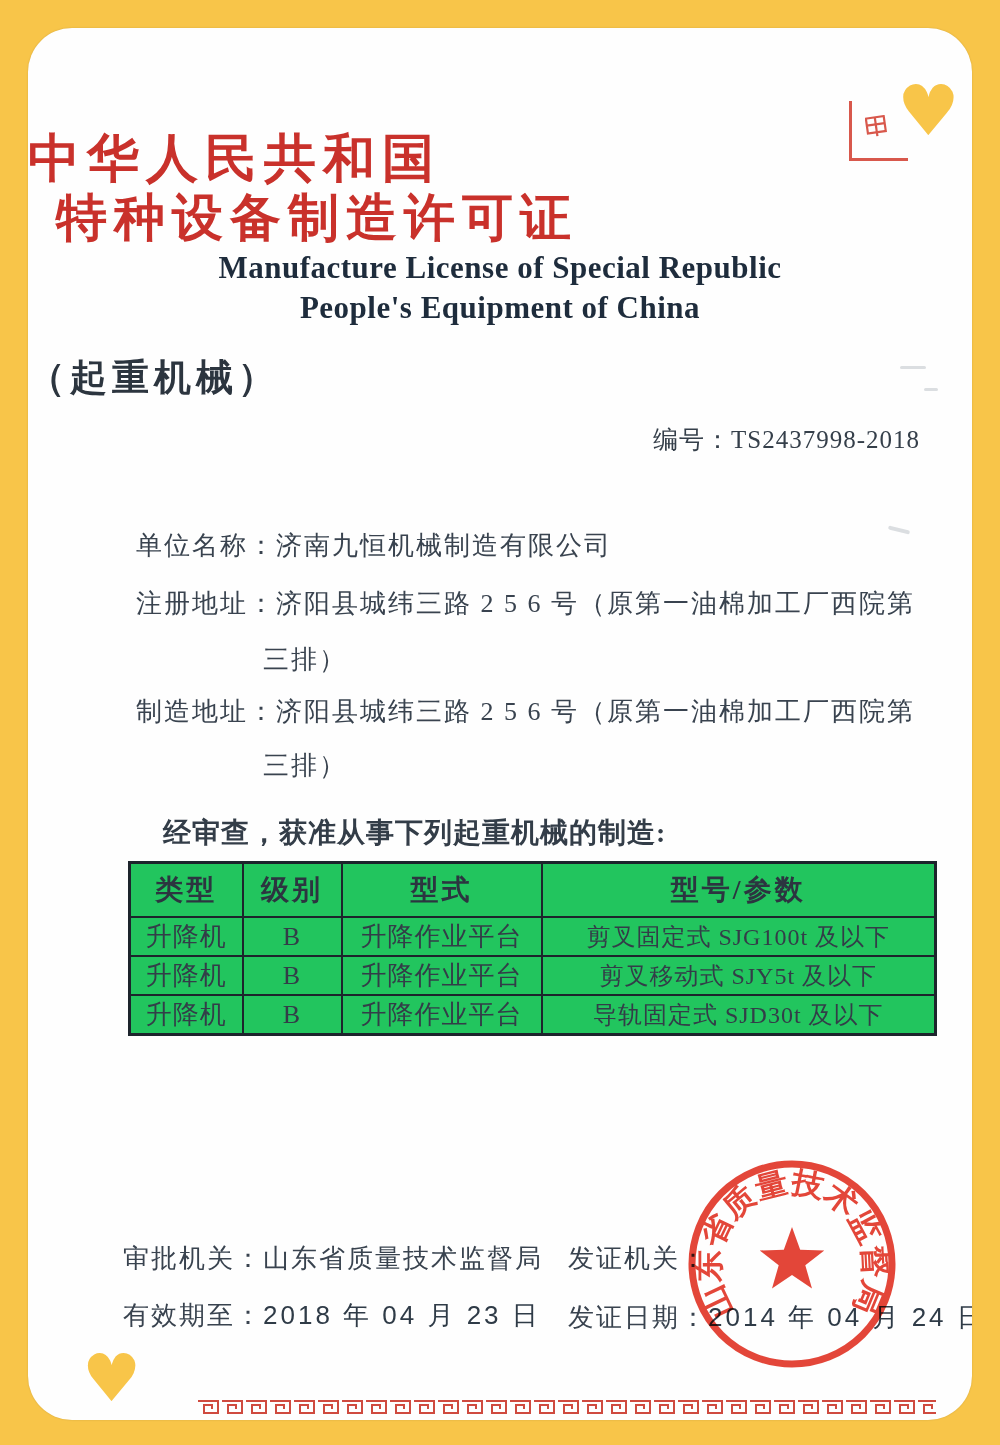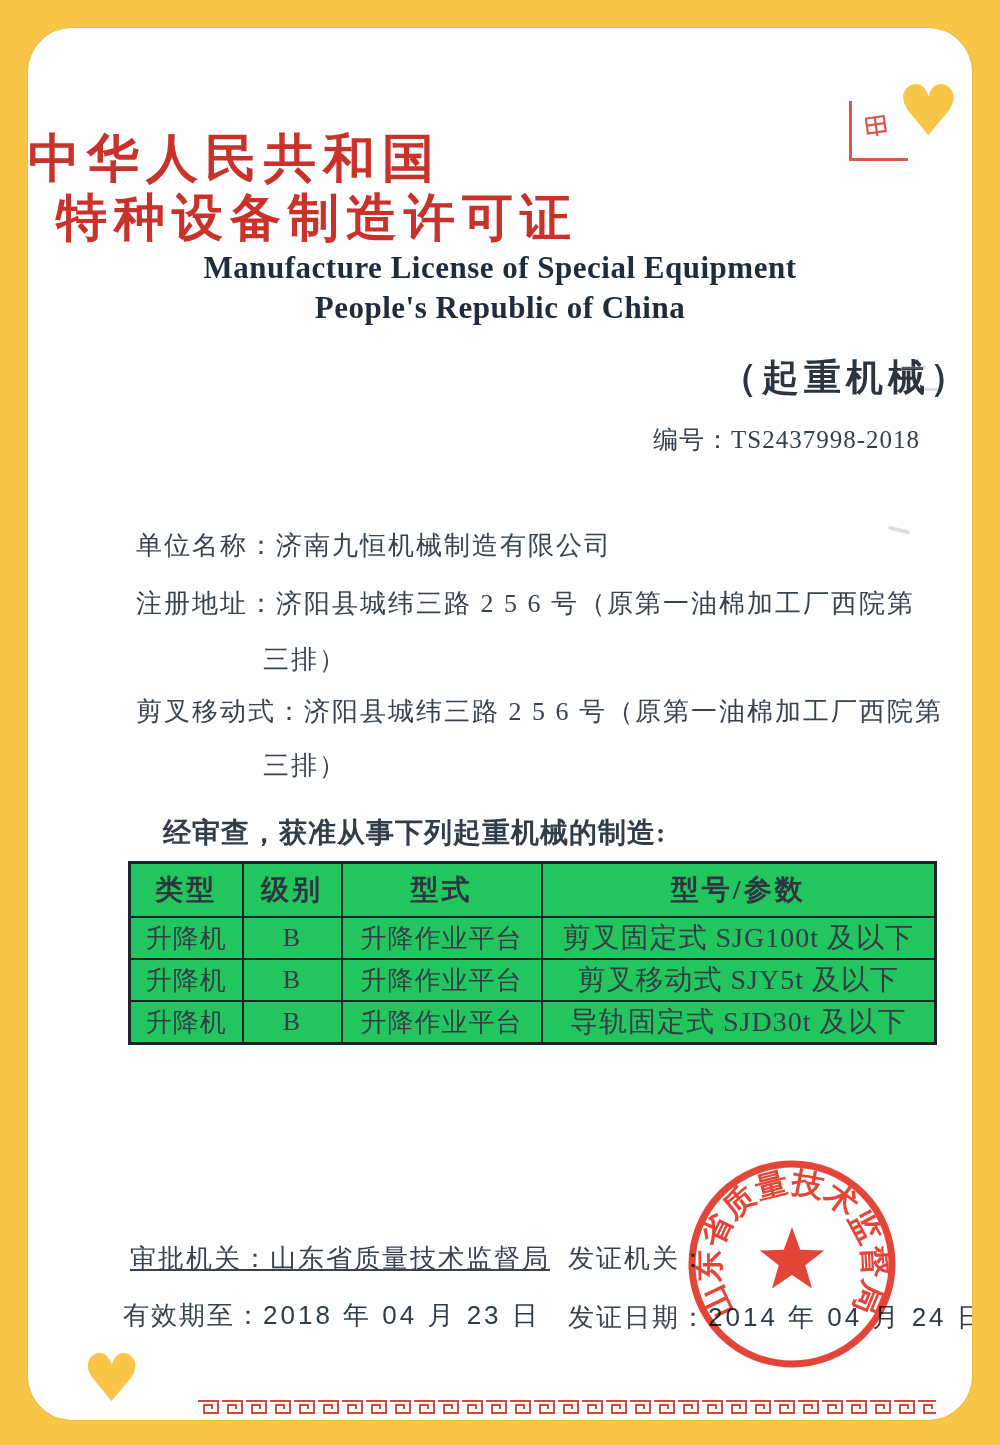--- a/index.html
+++ b/index.html
@@ -7,40 +7,40 @@
   .frame{position:absolute;inset:0;background:#f8c549;}
   .card{position:absolute;left:28px;top:28px;width:944px;height:1392px;background:#fefefe;border-radius:44px;overflow:hidden;box-shadow:0 0 2px rgba(0,0,0,.15);}
   .abs{position:absolute;}
   
   .cn-title{left:0;right:0;text-align:left;color:#c9312b;font-family:"Liberation Sans","DejaVu Sans",sans-serif;font-weight:bold;letter-spacing:7px;}
   .cn1{top:96px;font-size:52px;}
   .cn2{top:156px;font-size:51px;padding-left:28px;}
   .en-title{left:0;right:0;text-align:center;color:#1e2c3c;font-weight:bold;font-size:31px;letter-spacing:.5px;}
   .en1{top:222px;}
   .en2{top:262px;}
-  .category{left:0;right:0;top:325px;text-align:right;color:#2c353f;font-size:37px;font-weight:bold;letter-spacing:5px;}
+  .category{left:0;right:0;top:325px;text-align:left;color:#2c353f;font-size:37px;font-weight:bold;letter-spacing:5px;}
   .serial{left:625px;top:395px;font-size:25px;color:#353f4a;letter-spacing:1px;}
   
   .fline{font-size:26px;color:#39434f;letter-spacing:2px;white-space:nowrap;}
   .flabel{display:inline-block;}
   .l-unit{left:108px;top:500px;}
   .l-reg{left:108px;top:558px;}
   .l-reg2{left:235px;top:614px;}
   .l-man{left:108px;top:666px;}
   .l-man2{left:235px;top:720px;}
   .l-stmt{left:135px;top:786px;font-size:28px;color:#333d48;letter-spacing:1px;font-weight:bold;}
   
   table.lic{position:absolute;left:100px;top:833px;width:806px;border-collapse:collapse;table-layout:fixed;background:#22c55e;}
   table.lic,.lic td,.lic th{border:2px solid #1d242c;}
   table.lic{border-width:3px;}
   .lic th{height:50px;font-size:28px;font-weight:bold;color:#2c3540;letter-spacing:3px;}
   .lic td{height:34px;text-align:center;font-size:26px;color:#333d48;letter-spacing:1px;}
-  .lic td.model{font-size:28px;}
+  .lic td.model{font-size:24px;}
   
-  .l-appr{left:102px;top:1213px;text-decoration:underline;}
+  .l-appr{left:95px;top:1213px;}
   .l-issuer{left:540px;top:1213px;}
   .l-valid{left:95px;top:1270px;}
   .l-issue{left:540px;top:1272px;}
   .dateval{font-family:"Liberation Sans","DejaVu Sans",sans-serif;letter-spacing:3px;color:#2f3b47;}
   
   .seal{left:648px;top:1120px;width:232px;height:232px;z-index:5;opacity:.93;mix-blend-mode:multiply;}
   
   .heart{color:#f8c549;font-family:"DejaVu Sans",sans-serif;line-height:1;z-index:4;}
   .heart-tr{left:869px;top:48px;font-size:70px;}
   .heart-bl{left:54px;top:1318px;font-size:66px;}
@@ -64,33 +64,33 @@
           <rect x="2" y="2" width="18" height="15"></rect>
           <line x1="2" y1="9" x2="20" y2="9"></line>
           <line x1="11" y1="2" x2="11" y2="17"></line>
           <line x1="11" y1="17" x2="11" y2="21"></line>
         </g>
       </svg>
     </div>
 
     <div class="abs cn-title cn1">中华人民共和国</div>
     <div class="abs cn-title cn2">特种设备制造许可证</div>
-    <div class="abs en-title en1">Manufacture License of Special Equipment</div>
-    <div class="abs en-title en2">People's Republic of China</div>
+    <div class="abs en-title en1">Manufacture License of Special Republic</div>
+    <div class="abs en-title en2">People's Equipment of China</div>
 
     <div class="abs category">（起重机械）</div>
 
     <div class="abs serial"><span>编号：</span><span>TS2437998-2018</span></div>
 
     <div class="abs fline l-unit"><span class="flabel">单位名称：</span><span>济南九恒机械制造有限公司</span></div>
 
     <div class="abs fline l-reg"><span class="flabel">注册地址：</span><span>济阳县城纬三路 2 5 6 号（原第一油棉加工厂西院第</span></div>
     <div class="abs fline l-reg2">三排）</div>
 
-    <div class="abs fline l-man"><span class="flabel">剪叉移动式：</span><span>济阳县城纬三路 2 5 6 号（原第一油棉加工厂西院第</span></div>
+    <div class="abs fline l-man"><span class="flabel">制造地址：</span><span>济阳县城纬三路 2 5 6 号（原第一油棉加工厂西院第</span></div>
     <div class="abs fline l-man2">三排）</div>
 
     <div class="abs fline l-stmt">经审查，获准从事下列起重机械的制造:</div>
 
     <table class="lic">
       <colgroup>
           <col style="width:113px">
           <col style="width:99px">
           <col style="width:200px">
           <col style="width:394px">

